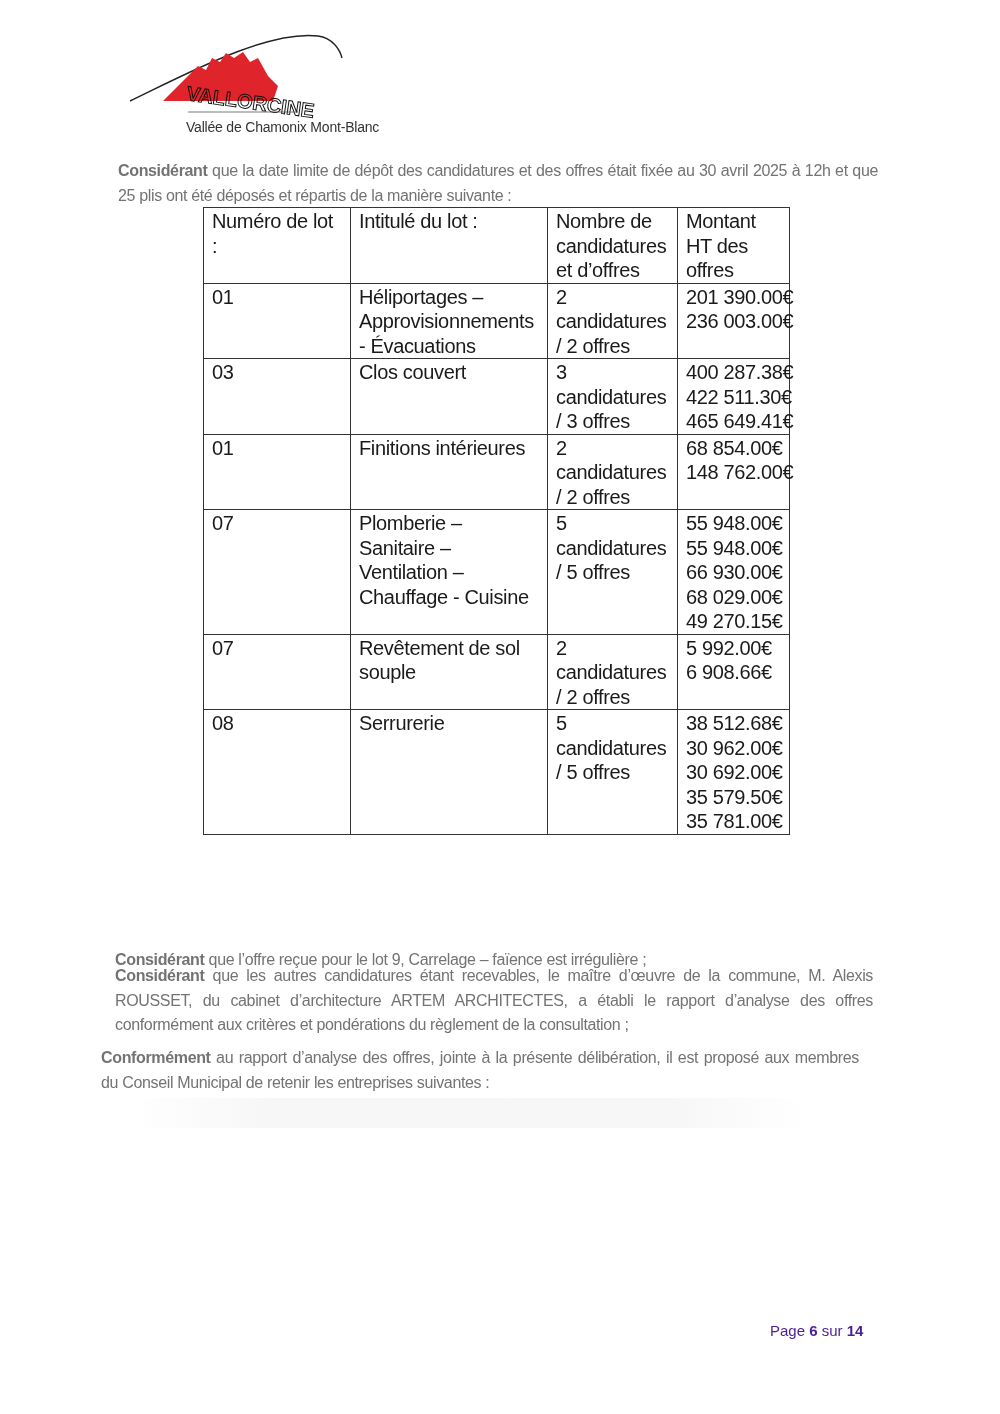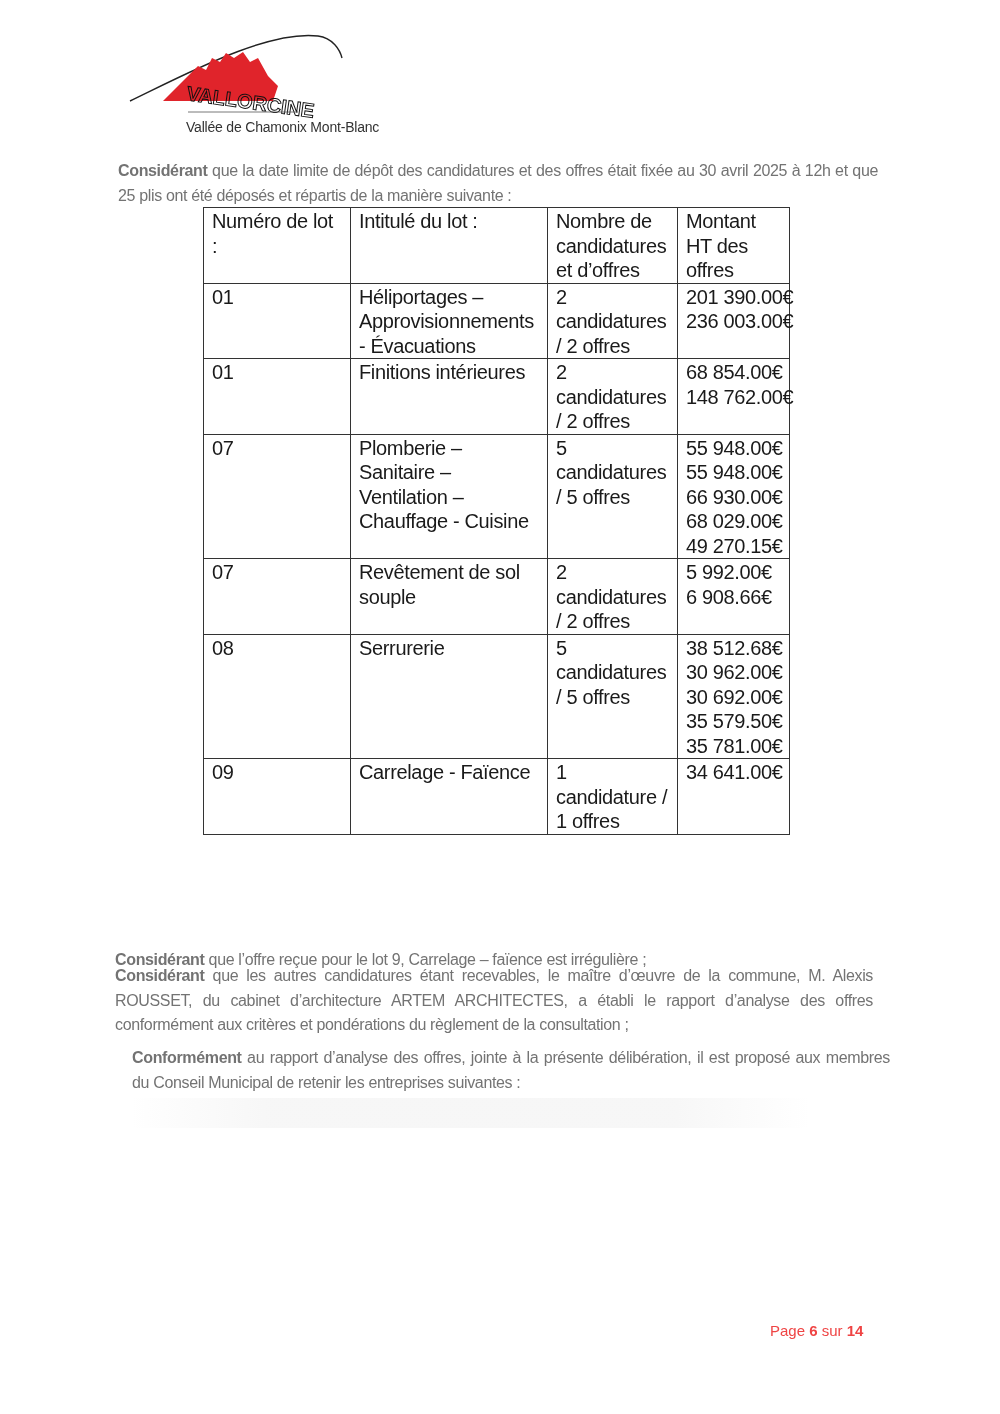--- a/index.html
+++ b/index.html
@@ -23,21 +23,21 @@
     position: absolute; left: 203px; top: 207px; width: 586px;
     border-collapse: collapse; font-size: 20px; line-height: 24.5px;
     letter-spacing: -0.35px; table-layout: fixed;
   }
   table.lots td {
     border: 1.3px solid #333; vertical-align: top; padding: 1px 8px 0 8px;
   }
   col.c1 { width: 147px; } col.c2 { width: 197px; } col.c3 { width: 130px; } col.c4 { width: 112px; }
   .amt { white-space: nowrap; display: block; }
   .footer {
-    position: absolute; left: 770px; top: 1322px; font-size: 15px; color: #ef4444;
+    position: absolute; left: 770px; top: 1322px; font-size: 15px; color: #4c1d95;
   }
   .footer b { font-weight: bold; }
   .ghost {
     position: absolute; left: 130px; top: 1098px; width: 680px; height: 30px; opacity: 0.08;
     background: linear-gradient(90deg, transparent, #999 20%, #999 80%, transparent);
     border-radius: 3px;
   }
 </style>
 </head>
 <body>
@@ -73,20 +73,30 @@
     <tr>
       <td>01</td>
       <td>Héliportages – Approvisionnements - Évacuations</td>
       <td>2 candidatures / 2 offres</td>
       <td>
         <span class="amt">201 390.00€</span>
         <span class="amt">236 003.00€</span>
       </td>
     </tr>
     <tr>
+      <td>03</td>
+      <td>Clos couvert</td>
+      <td>3 candidatures / 3 offres</td>
+      <td>
+        <span class="amt">400 287.38€</span>
+        <span class="amt">422 511.30€</span>
+        <span class="amt">465 649.41€</span>
+      </td>
+    </tr>
+    <tr>
       <td>01</td>
       <td>Finitions intérieures</td>
       <td>2 candidatures / 2 offres</td>
       <td>
         <span class="amt">68 854.00€</span>
         <span class="amt">148 762.00€</span>
       </td>
     </tr>
     <tr>
       <td>07</td>
@@ -114,40 +124,32 @@
       <td>Serrurerie</td>
       <td>5 candidatures / 5 offres</td>
       <td>
         <span class="amt">38 512.68€</span>
         <span class="amt">30 962.00€</span>
         <span class="amt">30 692.00€</span>
         <span class="amt">35 579.50€</span>
         <span class="amt">35 781.00€</span>
       </td>
     </tr>
-    <tr>
-      <td>09</td>
-      <td>Carrelage - Faïence</td>
-      <td>1 candidature / 1 offres</td>
-      <td>
-        <span class="amt">34 641.00€</span>
-      </td>
-    </tr>
   </tbody>
 </table>
 
 <div class="para" style="left:115px; top:948px; width:760px;">
   <b>Considérant</b><span> que l’offre reçue pour le lot 9, Carrelage – faïence est irrégulière ;</span>
 </div>
 
 <div class="para justify" style="left:115px; top:964px; width:758px;">
   <b>Considérant</b><span> que les autres candidatures étant recevables, le maître d’œuvre de la commune, M. Alexis ROUSSET, du cabinet d’architecture ARTEM ARCHITECTES, a établi le rapport d’analyse des offres conformément aux critères et pondérations du règlement de la consultation ;</span>
 </div>
 
-<div class="para justify" style="left:132px; top:1046px; width:758px;">
+<div class="para justify" style="left:101px; top:1046px; width:758px;">
   <b>Conformément</b><span> au rapport d’analyse des offres, jointe à la présente délibération, il est proposé aux membres du Conseil Municipal de retenir les entreprises suivantes :</span>
 </div>
 
 <div class="ghost"></div>
 
 <div class="footer">
   <span>Page </span><b>6</b><span> sur </span><b>14</b>
 </div>
 
 </body></html>

